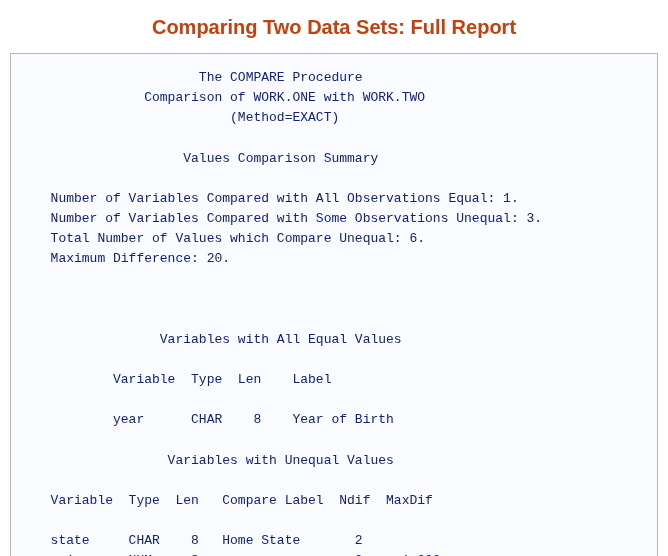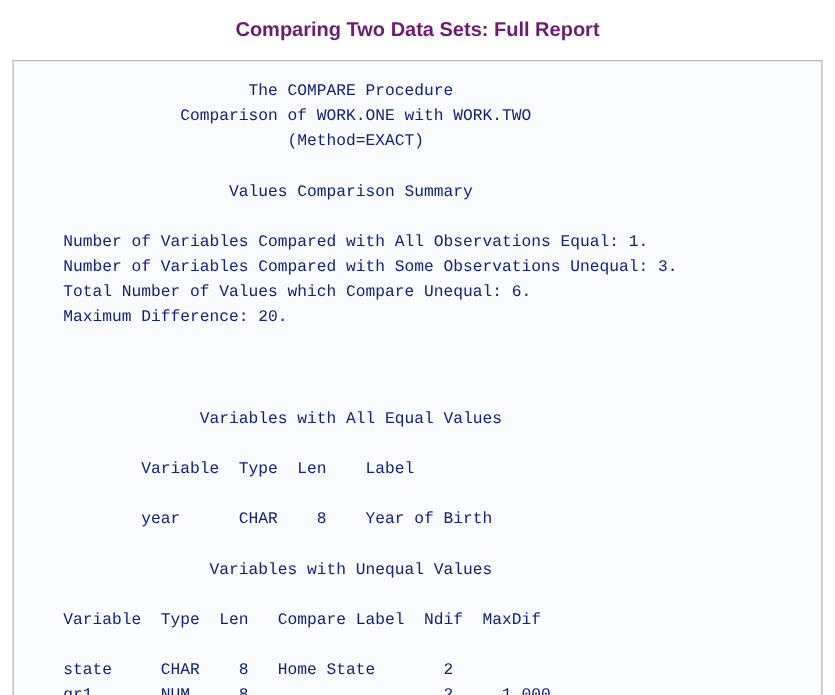--- a/index.html
+++ b/index.html
@@ -4,23 +4,23 @@
 <style>
   body {
     margin: 0;
     padding: 10px;
     background: #ffffff;
     font-family: Arial, Helvetica, sans-serif;
     width: 668px;
     box-sizing: border-box;
   }
   .title {
-    color: #701a75;
+    color: #c2410c;
     font-weight: bold;
-    font-size: 16px;
+    font-size: 20px;
     text-align: center;
     margin: 6px 0 14px 0;
   }
   .report-box {
     border: 1px solid #b8b8b8;
     background: #fafbff;
     padding: 14px 24px 18px 24px;
     box-sizing: border-box;
   }
   pre.mono {

